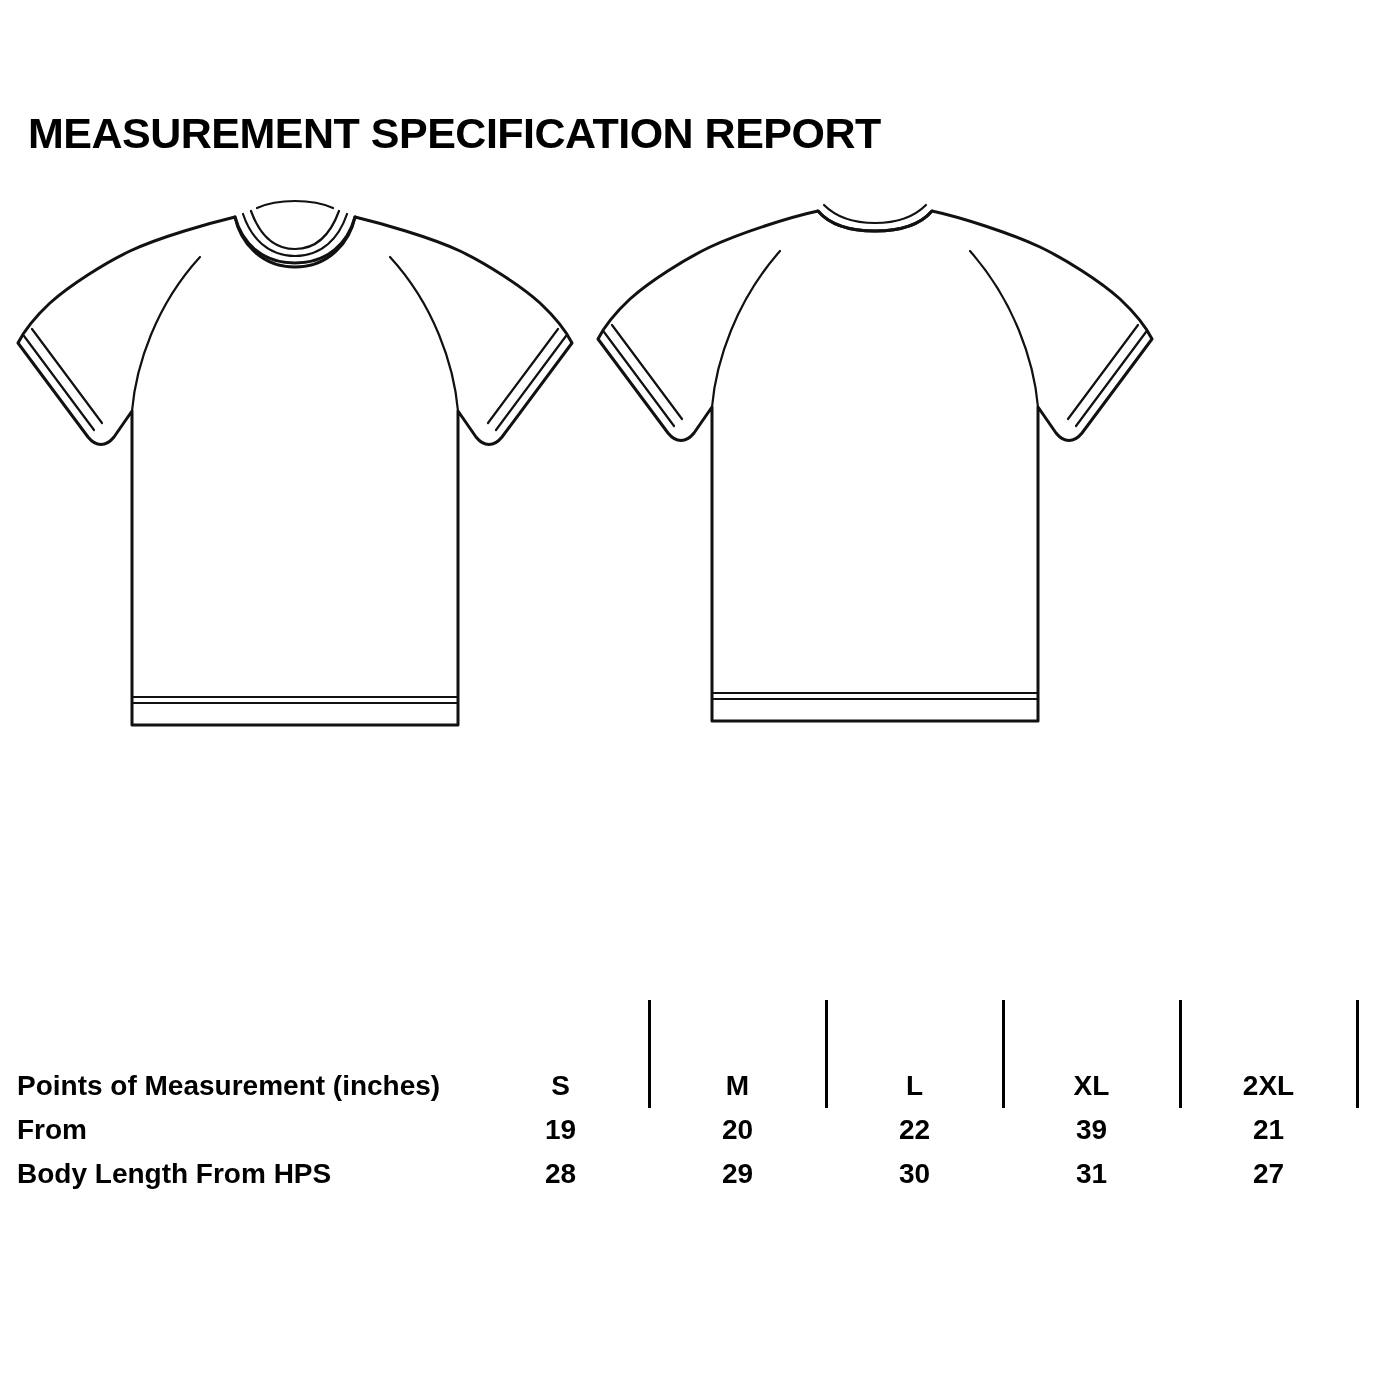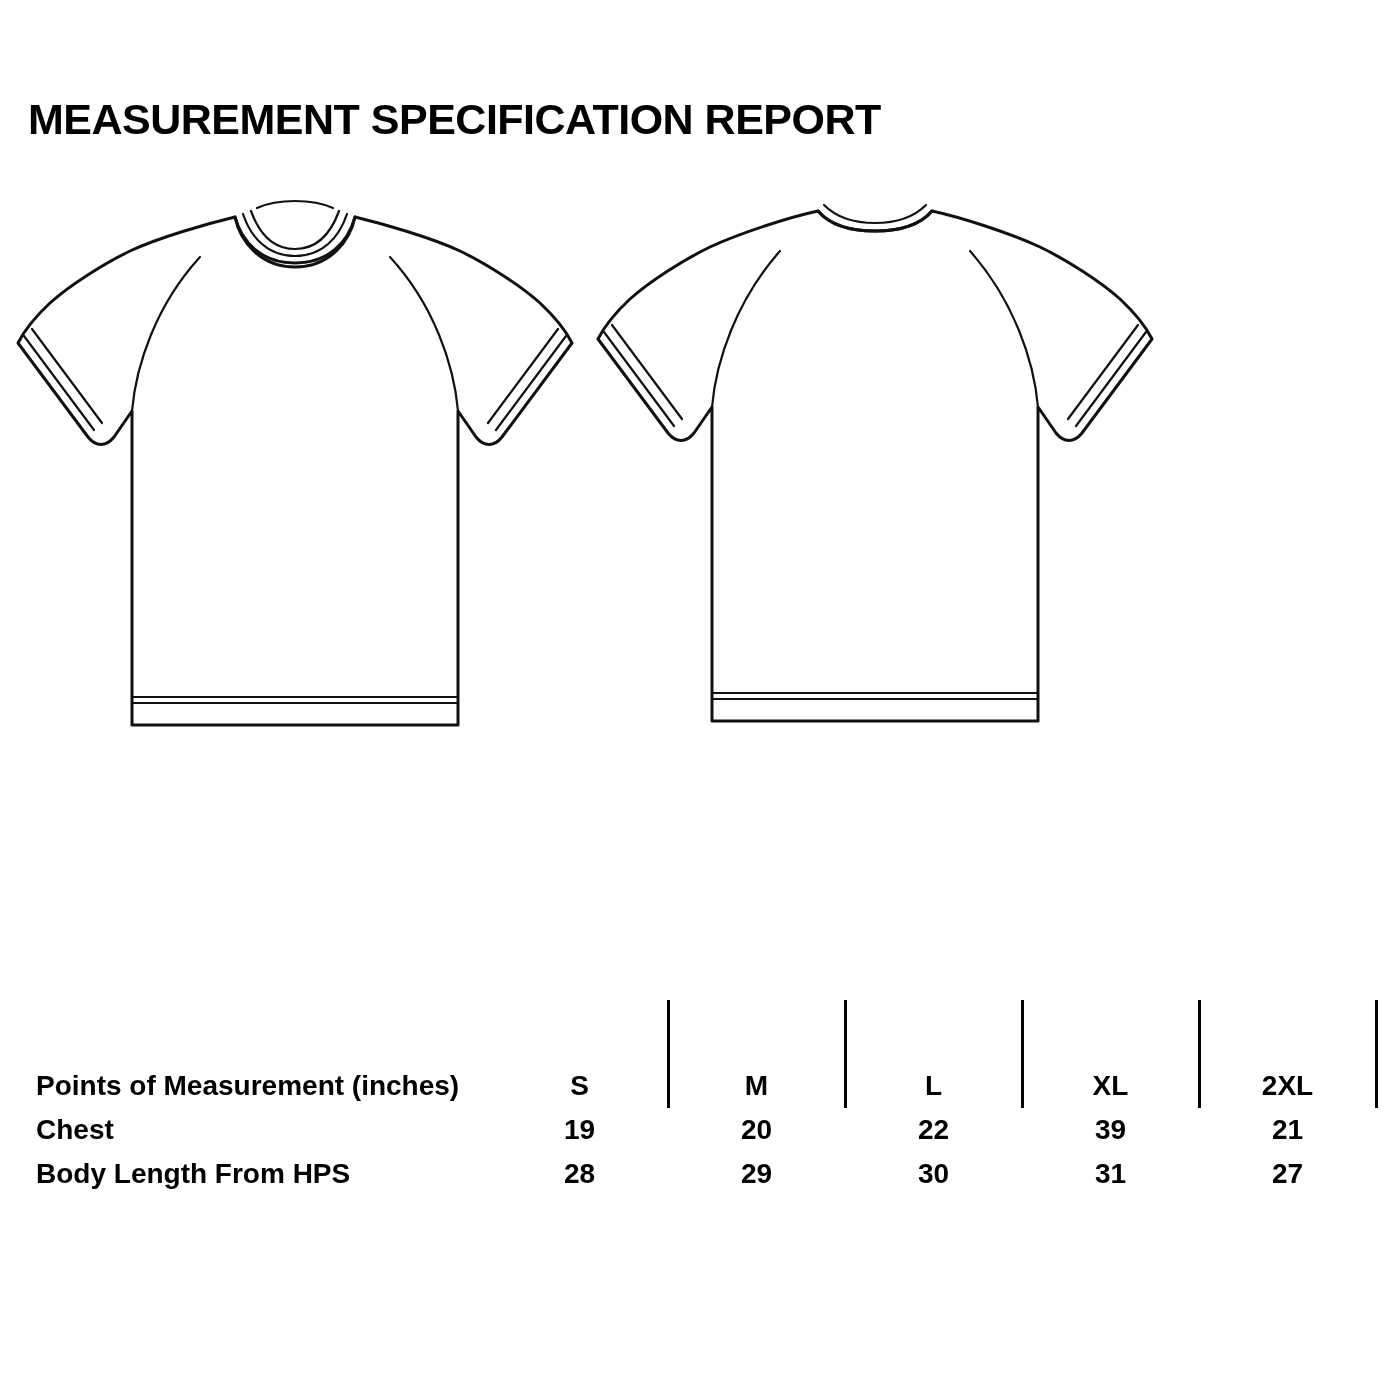--- a/index.html
+++ b/index.html
@@ -16,21 +16,21 @@
     overflow: hidden;
   }
   .page {
     position: relative;
     width: 1400px;
     height: 1400px;
   }
   .report-title {
     position: absolute;
     left: 28px;
-    top: 98px;
+    top: 112px;
     font-size: 43px;
     font-weight: bold;
     letter-spacing: -0.5px;
     line-height: 1;
     white-space: nowrap;
   }
   .illustrations {
     position: absolute;
     left: 0;
     top: 185px;
@@ -45,21 +45,21 @@
     left: 10px;
     top: 0;
   }
   .shirt-back-wrap {
     position: absolute;
     left: 590px;
     top: 0;
   }
   .spec-table {
     position: absolute;
-    left: 36px;
+    left: 17px;
     top: 1000px;
     width: 1360px;
   }
   table.measure {
     border-collapse: collapse;
     width: 1355px;
     table-layout: fixed;
   }
   table.measure td, table.measure th {
     padding: 0;
@@ -216,21 +216,21 @@
         <td class="divider-cell">
               <span class="vline"></span>
             </td>
         <td class="col-size head-size">2XL</td>
         <td class="divider-cell">
               <span class="vline"></span>
             </td>
         <td class="col-size head-size">3XL</td>
       </tr>
       <tr>
-        <td class="col-label">Chest</td>
+        <td class="col-label">From</td>
         <td class="col-size">19</td>
         <td class="divider-cell"></td>
         <td class="col-size">20</td>
         <td class="divider-cell"></td>
         <td class="col-size">22</td>
         <td class="divider-cell"></td>
         <td class="col-size">39</td>
         <td class="divider-cell"></td>
         <td class="col-size">21</td>
         <td class="divider-cell"></td>

